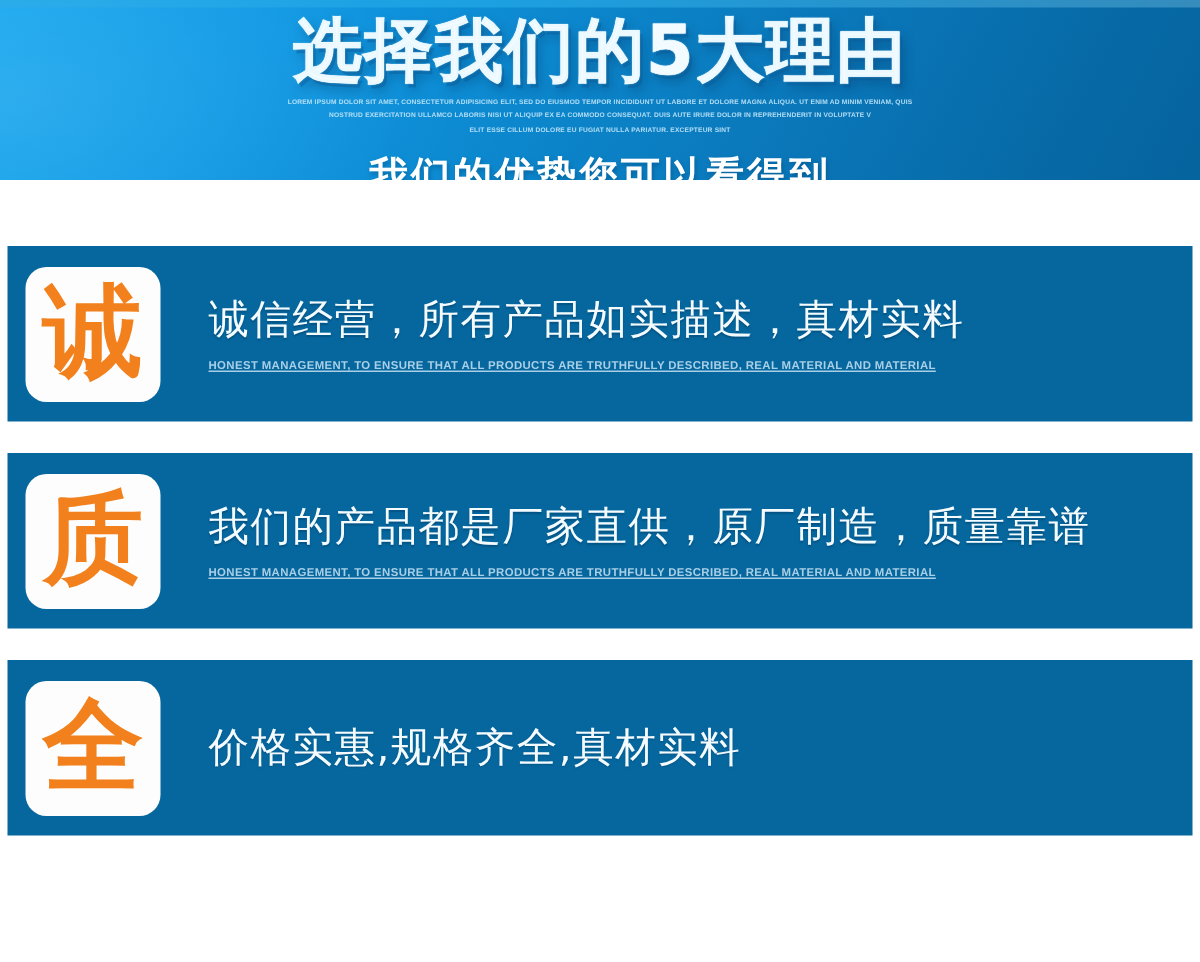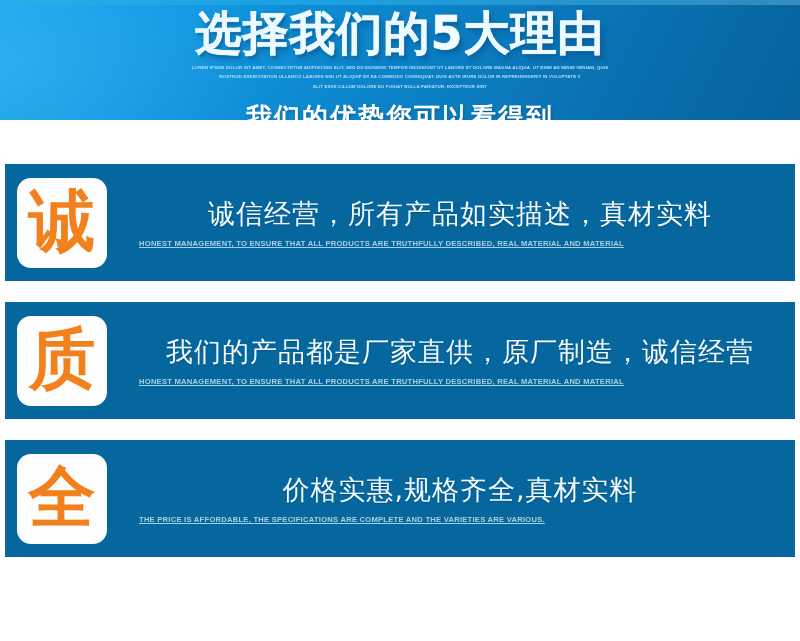--- a/index.html
+++ b/index.html
@@ -111,21 +111,20 @@
     padding-left:32px;
     padding-right:14px;
   }
   .card-cn{
     font-size:27px;
     color:#f4fbff;
     letter-spacing:1px;
     line-height:1.25;
     font-family:"DejaVu Sans","Liberation Sans",sans-serif;
     text-shadow:0 1px 1px rgba(2,45,80,.35);
-    text-align:center;
   }
   .card-en{
     margin-top:9px;
     font-size:7.6px;
     letter-spacing:.25px;
     color:#a9cfe6;
     font-weight:bold;
     text-transform:uppercase;
     line-height:1.2;
     text-decoration:underline;
@@ -156,28 +155,27 @@
       <div class="card-cn">诚信经营，所有产品如实描述，真材实料</div>
       <div class="card-en">HONEST MANAGEMENT, TO ENSURE THAT ALL PRODUCTS ARE TRUTHFULLY DESCRIBED, REAL MATERIAL AND MATERIAL</div>
     </div>
   </div>
 
   <div class="card">
     <div class="icon-box">
       <span class="icon-char">质</span>
     </div>
     <div class="card-text">
-      <div class="card-cn">我们的产品都是厂家直供，原厂制造，诚信经营</div>
+      <div class="card-cn">我们的产品都是厂家直供，原厂制造，质量靠谱</div>
       <div class="card-en">HONEST MANAGEMENT, TO ENSURE THAT ALL PRODUCTS ARE TRUTHFULLY DESCRIBED, REAL MATERIAL AND MATERIAL</div>
     </div>
   </div>
 
   <div class="card">
     <div class="icon-box">
       <span class="icon-char">全</span>
     </div>
     <div class="card-text">
       <div class="card-cn">价格实惠,规格齐全,真材实料</div>
-      <div class="card-en">THE PRICE IS AFFORDABLE, THE SPECIFICATIONS ARE COMPLETE AND THE VARIETIES ARE VARIOUS.</div>
     </div>
   </div>
 
 </div>
 
 </body></html>

